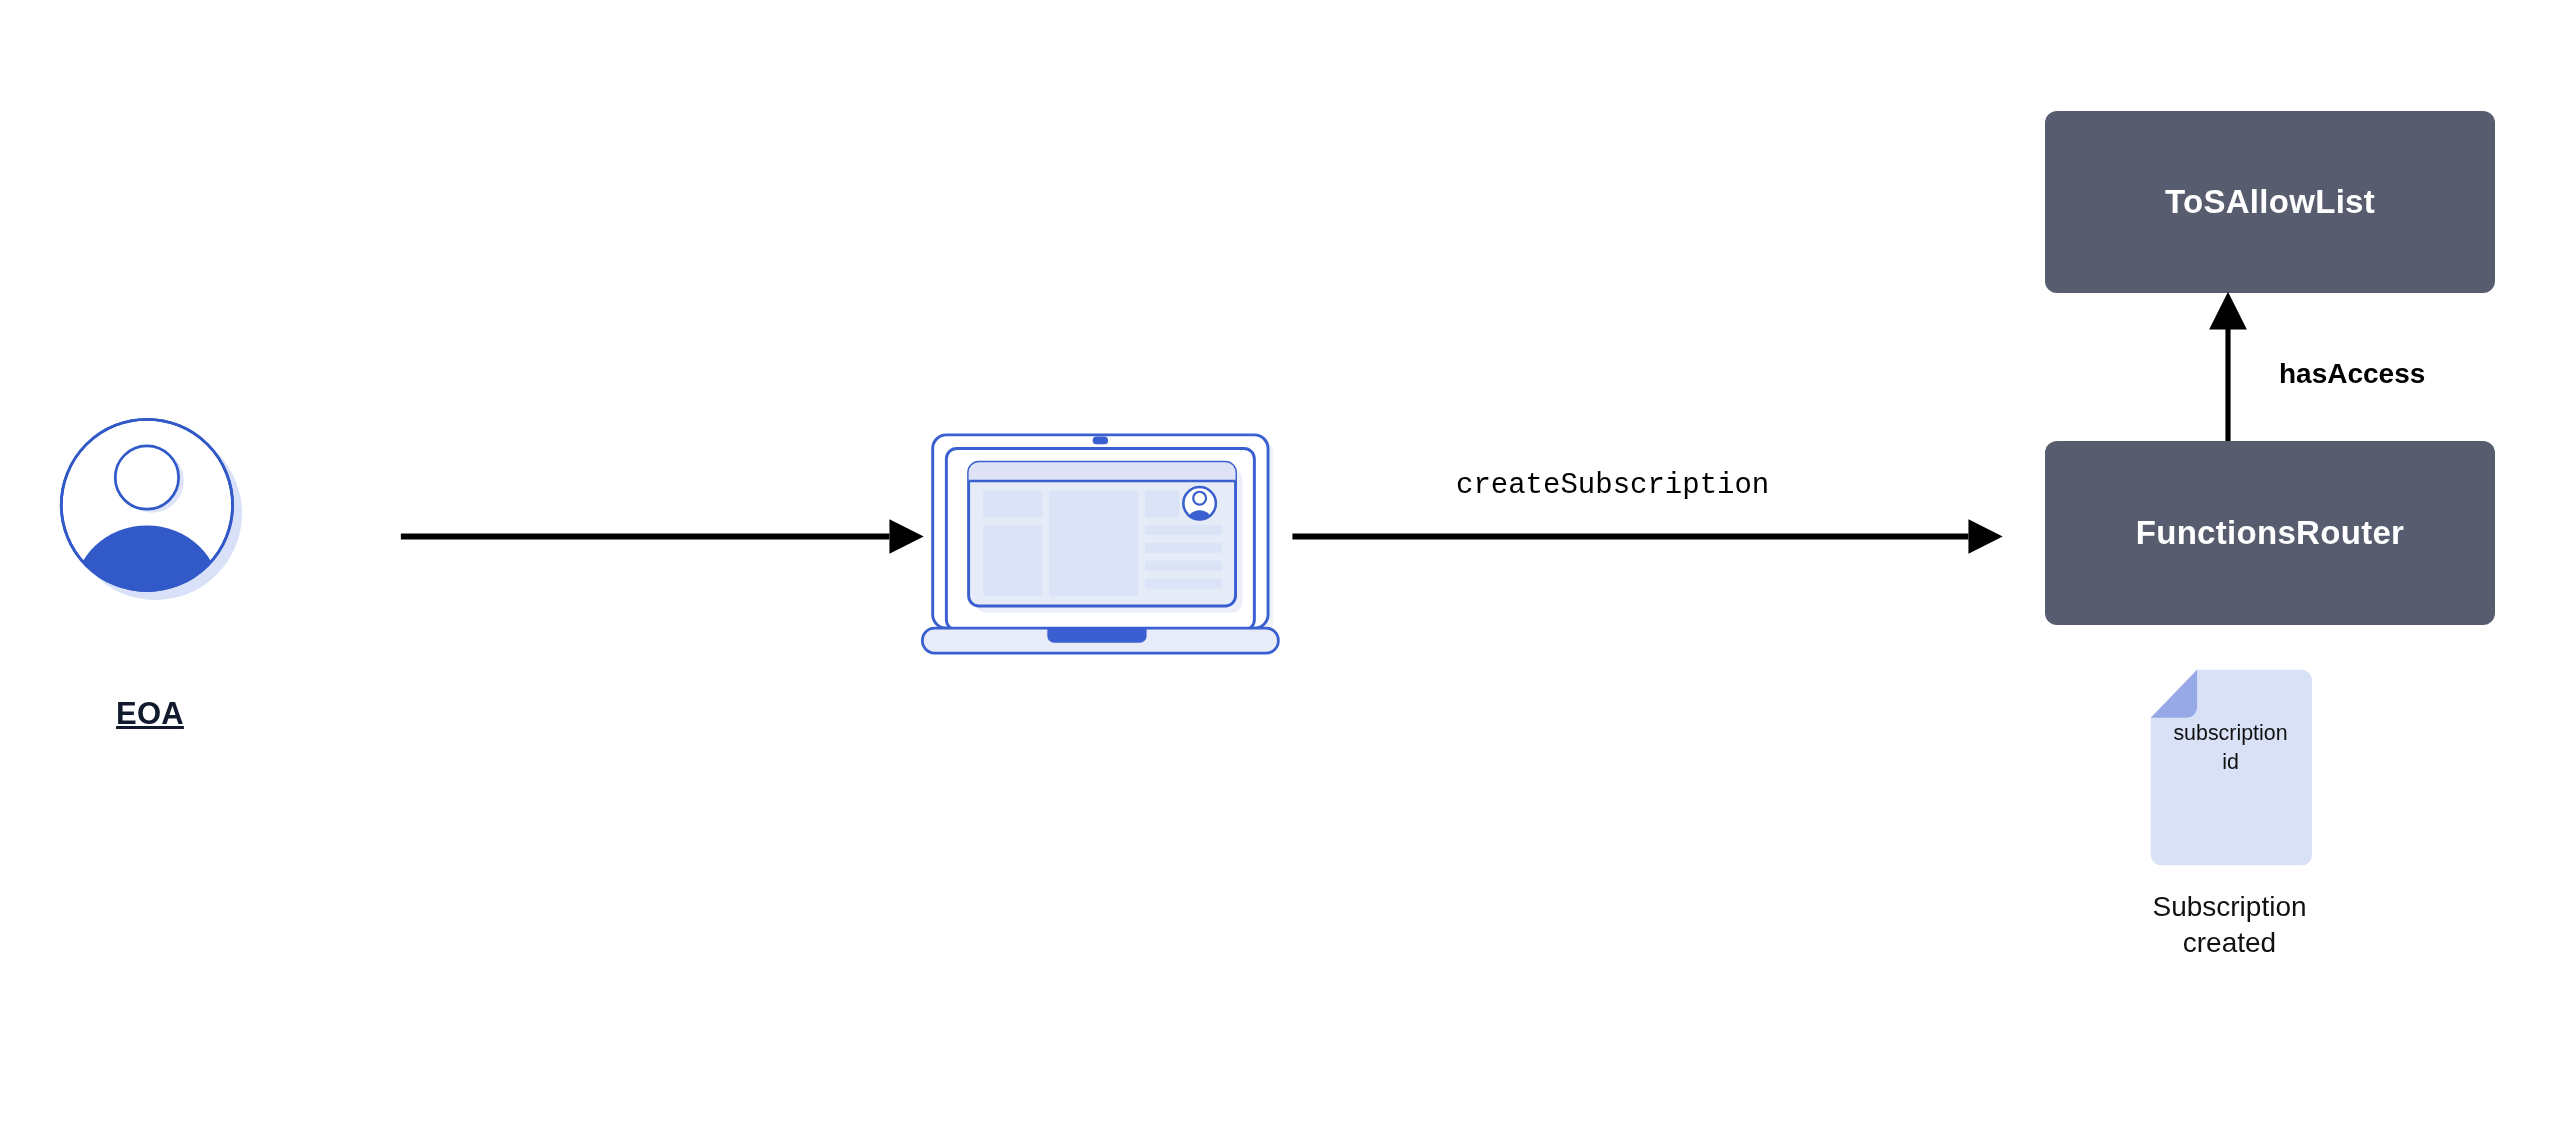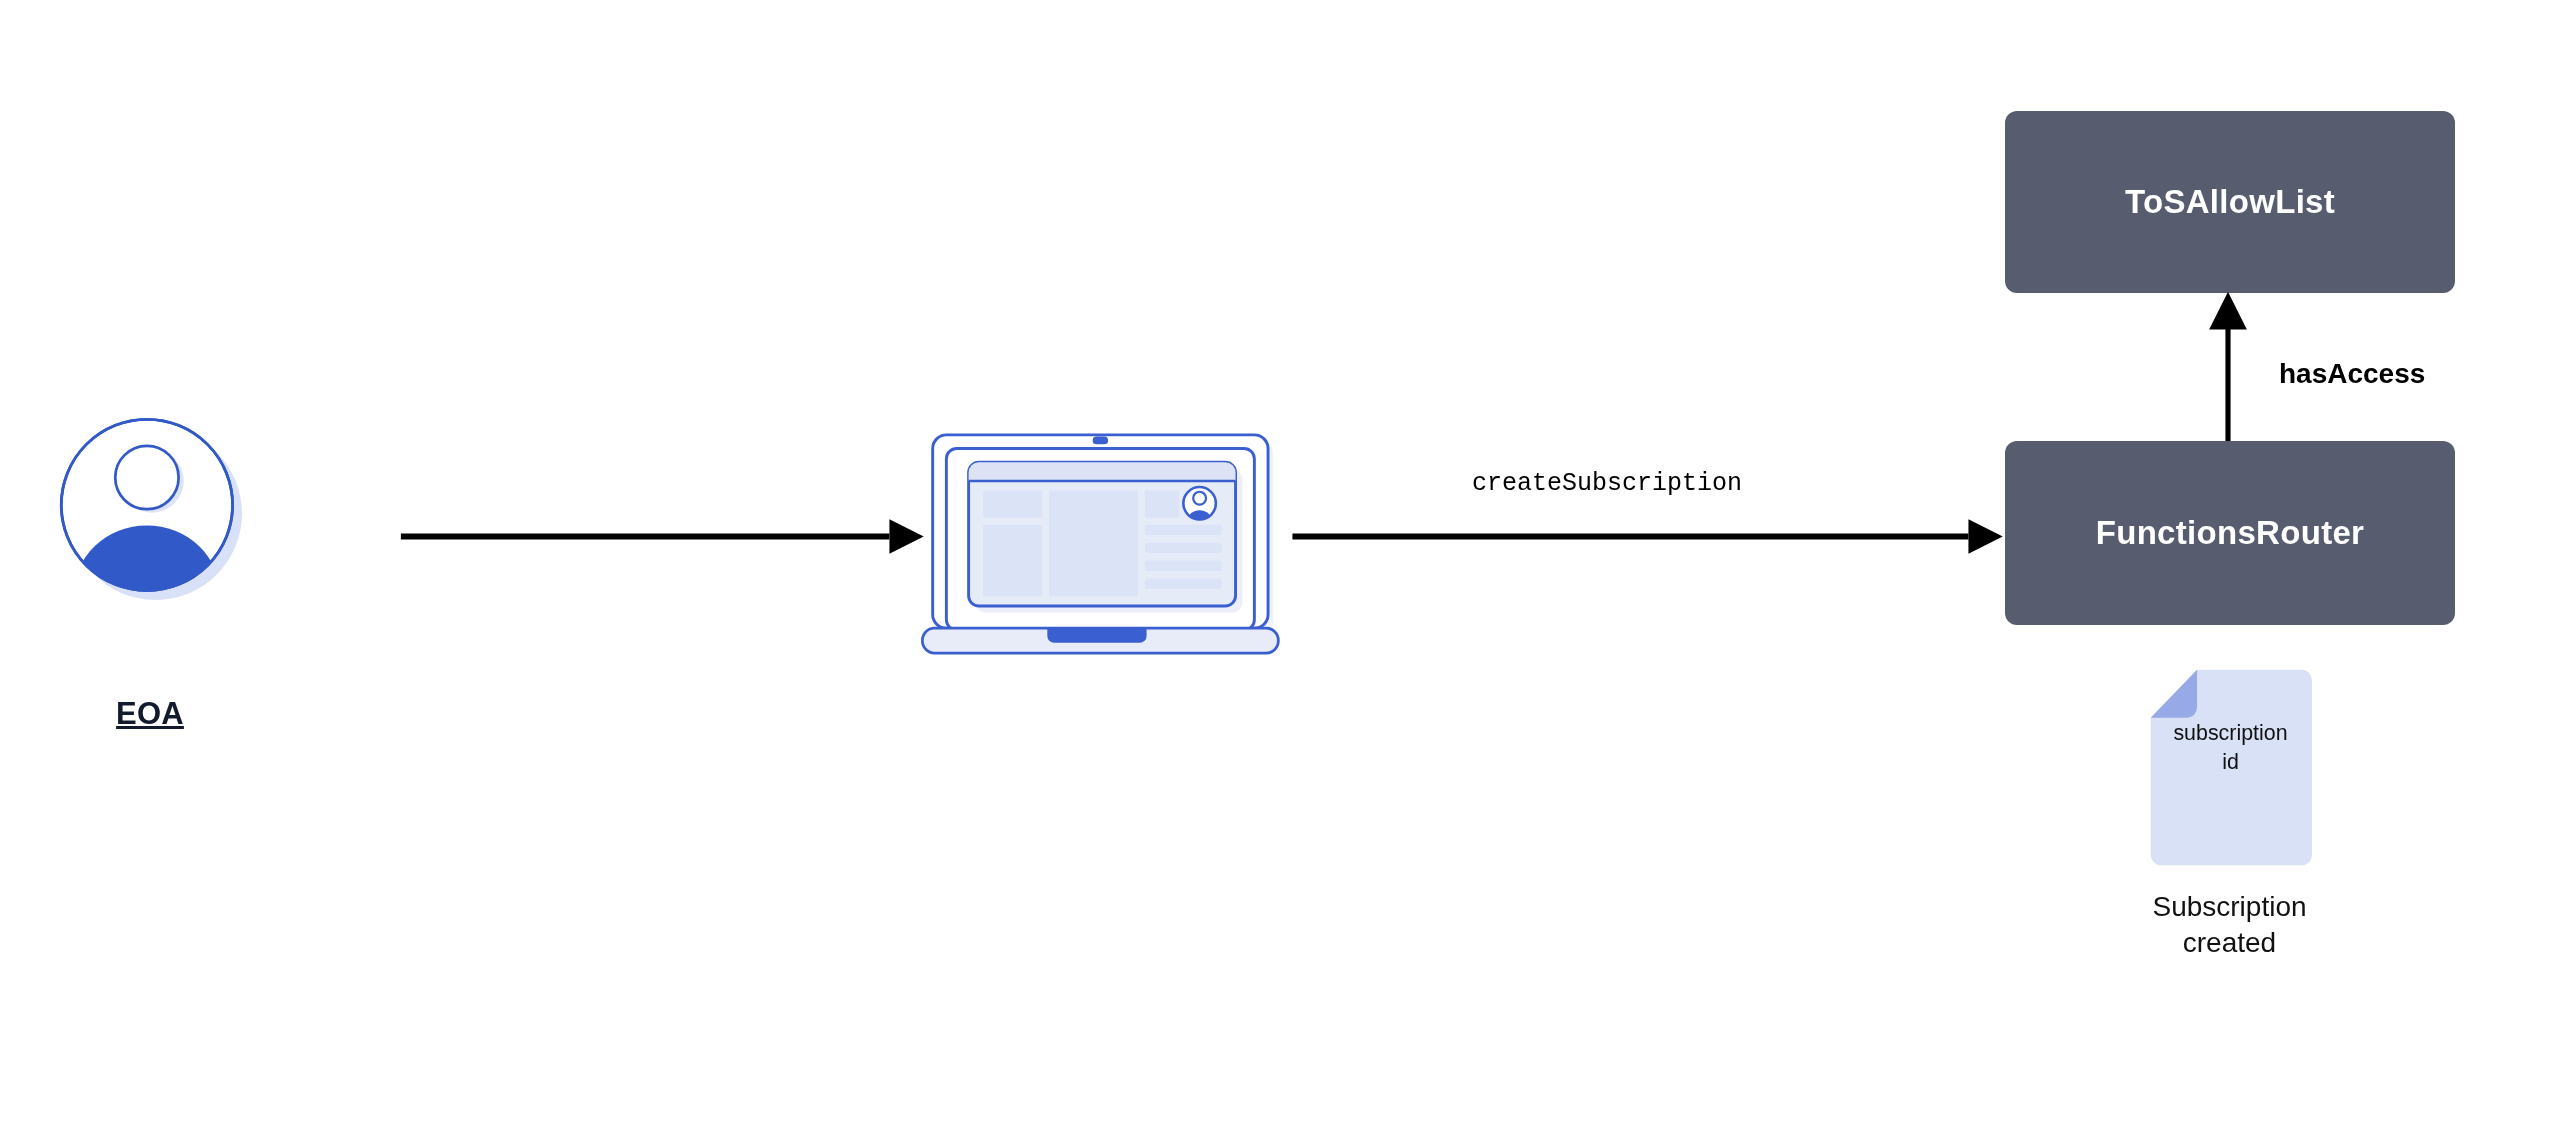--- a/index.html
+++ b/index.html
@@ -34,38 +34,38 @@
   }
 
   
   .contract-box {
     position: absolute;
     background: #575d6e;
     border-radius: 12px;
     display: flex;
     align-items: center;
     justify-content: center;
+    margin-left: 40px;
   }
   .contract-box .box-text {
     color: #ffffff;
     font-weight: 700;
     font-size: 33px;
     letter-spacing: 0.3px;
     font-family: "Liberation Sans", sans-serif;
     white-space: nowrap;
   }
 
   
   .edge-label-mono {
     position: absolute;
     color: #000000;
-    font-size: 25px;
+    font-size: 29px;
     font-family: "Liberation Mono", monospace;
     white-space: nowrap;
-    margin-left: 16px;
   }
   .edge-label-sans {
     position: absolute;
     color: #000000;
     font-size: 28px;
     font-family: "Liberation Sans", sans-serif;
     white-space: nowrap;
   }
 
   

